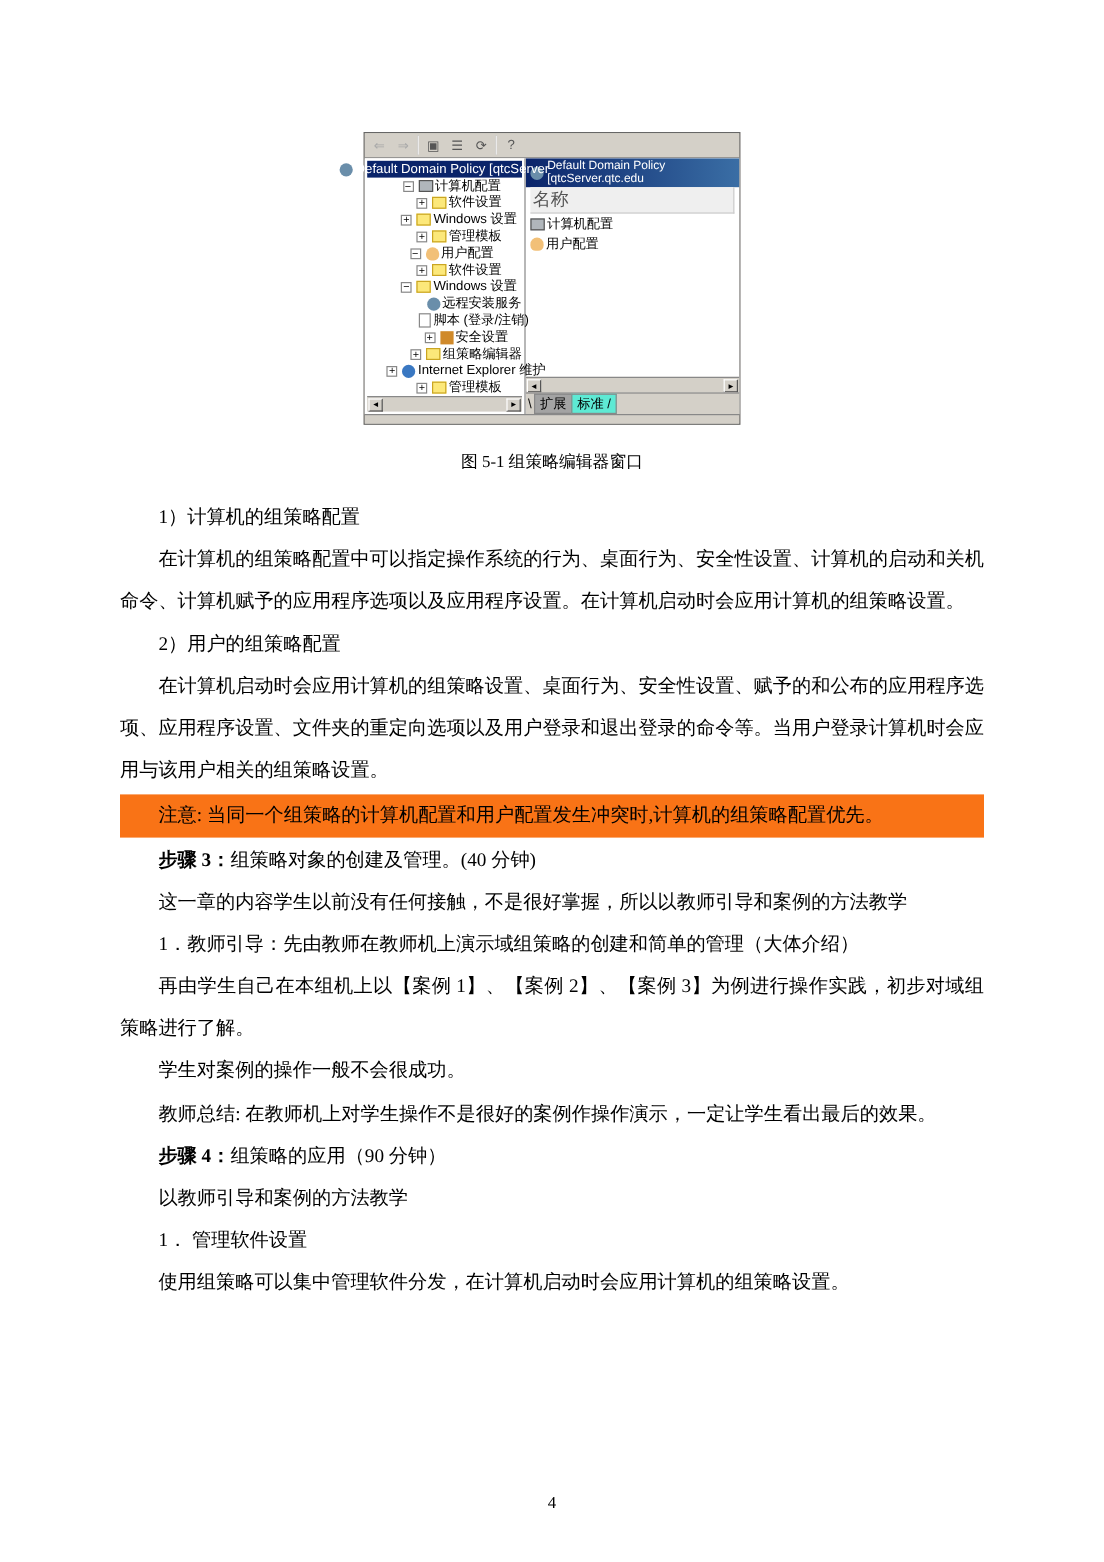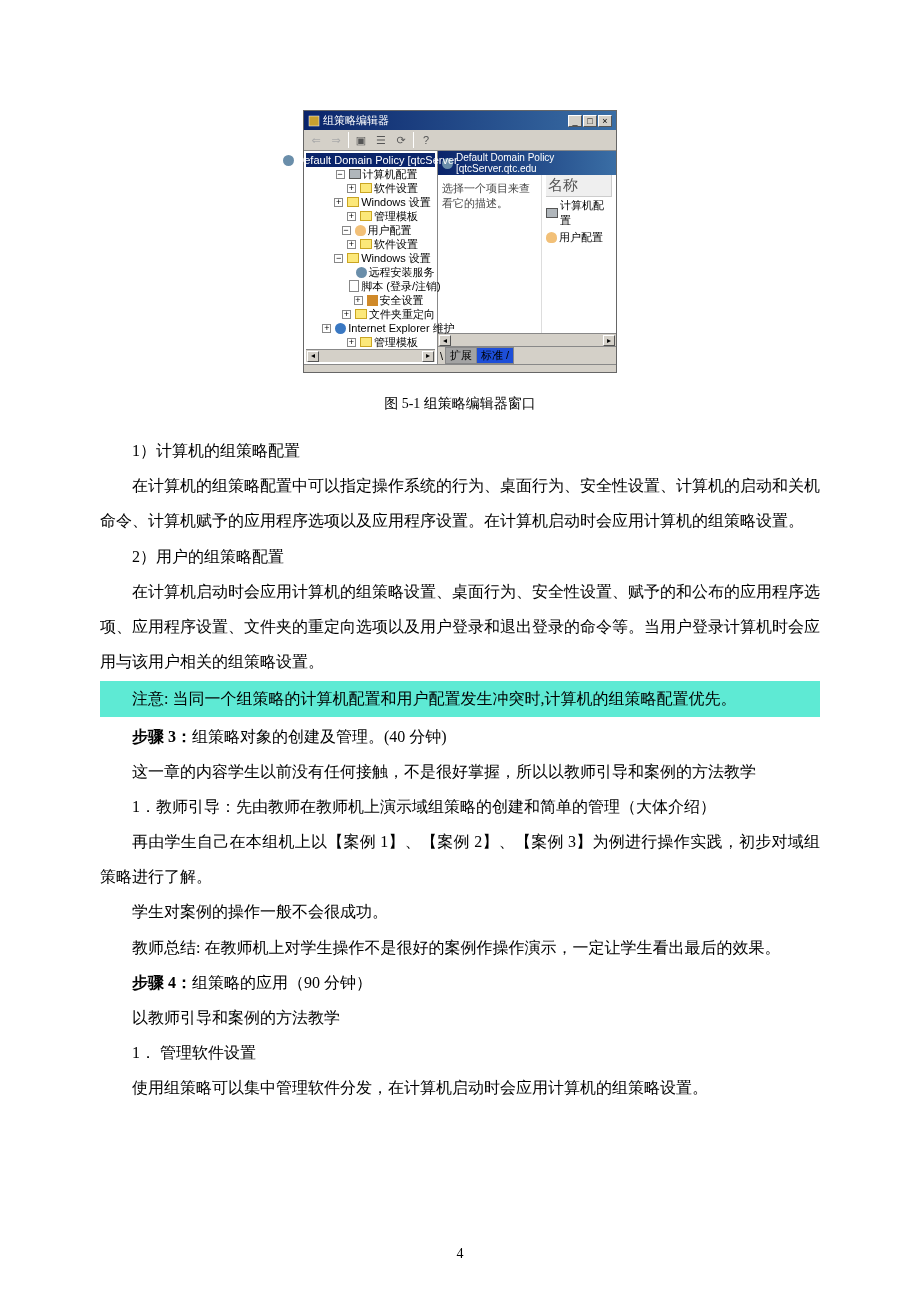--- a/index.html
+++ b/index.html
@@ -114,21 +114,21 @@
     .hscroll .sbtn { width:12px; height:11px; background:#d4d0c8; border:1px solid #fff; border-right-color:#555; border-bottom-color:#555; font-size:8px; display:flex; align-items:center; justify-content:center;}
     .tabstrip {
       background:#d4d0c8;
       border-top:1px solid #888;
       padding:0 2px;
       font-size:11px;
       display:flex;
       align-items:center;
     }
     .tab { border:1px solid #888; background:#a3a3a3; padding:0 4px; margin-right:-1px; }
-    .tab.inactive { background:#1d4ed8; }
+    .tab.inactive { background:#5eead4; }
     .statusgap { height:8px; background:#d4d0c8; border-top:1px solid #888;}
     
     .tree ul { list-style:none; padding-left:12px; }
     .tree li { white-space:nowrap; }
     .tree .row { display:flex; align-items:center; gap:2px;justify-content:center; }
     .tree .row.sel { background:#0a246a; color:#fff; }
     .expander { width:9px; height:9px; border:1px solid #888; display:inline-flex; align-items:center; justify-content:center; font-size:9px; line-height:7px; color:#000; margin-right:2px; flex-shrink:0;}
     .noexp { width:11px; display:inline-block; flex-shrink:0;}
     .folder-ico { width:12px;height:10px;background:#fce87a;border:1px solid #caa522;flex-shrink:0;}
     .gear-ico { width:11px;height:11px;background:#6a8eaa;border-radius:50%;flex-shrink:0;}
@@ -145,55 +145,40 @@
       margin: 22px 0 20px 0;
     }
 
     .para {
       text-indent: 2em;
       line-height: 2.2;
       margin-top: 0;
       text-align: justify;
     }
     .para-notice {
-      background: #5eead4;
+      background: #f97316;
       line-height: 2.2;
       text-indent: 2em;
       margin-top: 2px;
       margin-bottom: 2px;
     }
     .bold { font-weight: bold; font-family: "SimHei","黑体","SimSun",serif; }
     .footer-num {
       position: absolute;
       bottom: 40px;
       left: 0;
       width: 920px;
       text-align: center;
       font-size: 14px;
     }
   </style>
 </head>
 <body>
 
 <div class="window">
-  <div class="titlebar">
-    <div class="left">
-      <span class="win-icon">
-        <svg viewBox="0 0 12 12">
-            <rect x="1" y="1" width="10" height="10" fill="#c8a030" stroke="#fff" stroke-width="0.5"></rect>
-          </svg>
-      </span>
-      <span>组策略编辑器</span>
-    </div>
-    <div class="titlebar-controls">
-      <div class="tb-btn">_</div>
-      <div class="tb-btn">□</div>
-      <div class="tb-btn">×</div>
-    </div>
-  </div>
   <div class="toolbar">
     <span class="tool-btn disabled">⇐</span>
     <span class="tool-btn disabled">⇒</span>
     <span class="sep"></span>
     <span class="tool-btn">▣</span>
     <span class="tool-btn">☰</span>
     <span class="tool-btn">⟳</span>
     <span class="sep"></span>
     <span class="tool-btn">?</span>
   </div>
@@ -276,21 +261,21 @@
                           <div class="row">
                             <span class="expander">+</span>
                             <span class="sec-ico"></span>
                             <span>安全设置</span>
                           </div>
                         </li>
                       <li>
                           <div class="row">
                             <span class="expander">+</span>
                             <span class="redir-ico"></span>
-                            <span>文件夹重定向</span>
+                            <span>组策略编辑器</span>
                           </div>
                         </li>
                       <li>
                           <div class="row">
                             <span class="expander">+</span>
                             <span class="ie-ico"></span>
                             <span>Internet Explorer 维护</span>
                           </div>
                         </li>
                     </ul>
@@ -312,21 +297,20 @@
         <div class="sbtn">◂</div>
         <div class="sbtn">▸</div>
       </div>
     </div>
     <div class="pane-right">
       <div class="right-header">
         <span class="gear-ico"></span>
         <span>Default Domain Policy [qtcServer.qtc.edu</span>
       </div>
       <div class="right-body">
-        <div class="right-desc">选择一个项目来查看它的描述。</div>
         <div class="right-list">
           <div class="col-header">名称</div>
           <div class="list-item">
               <span class="comp-ico"></span>
               <span>计算机配置</span>
             </div>
           <div class="list-item">
               <span class="user-ico"></span>
               <span>用户配置</span>
             </div>

